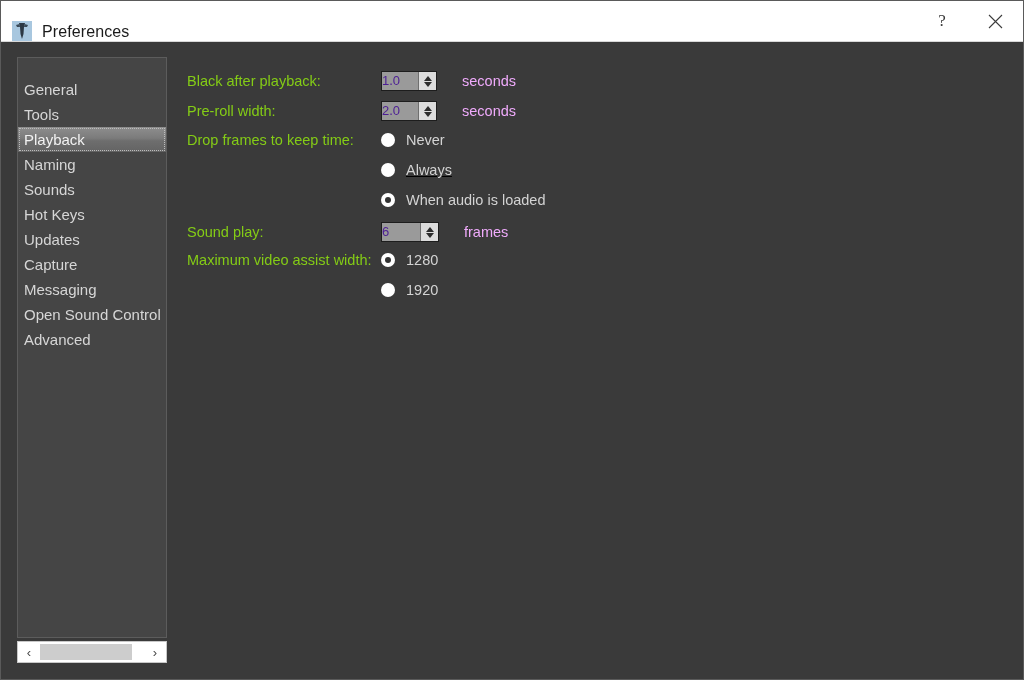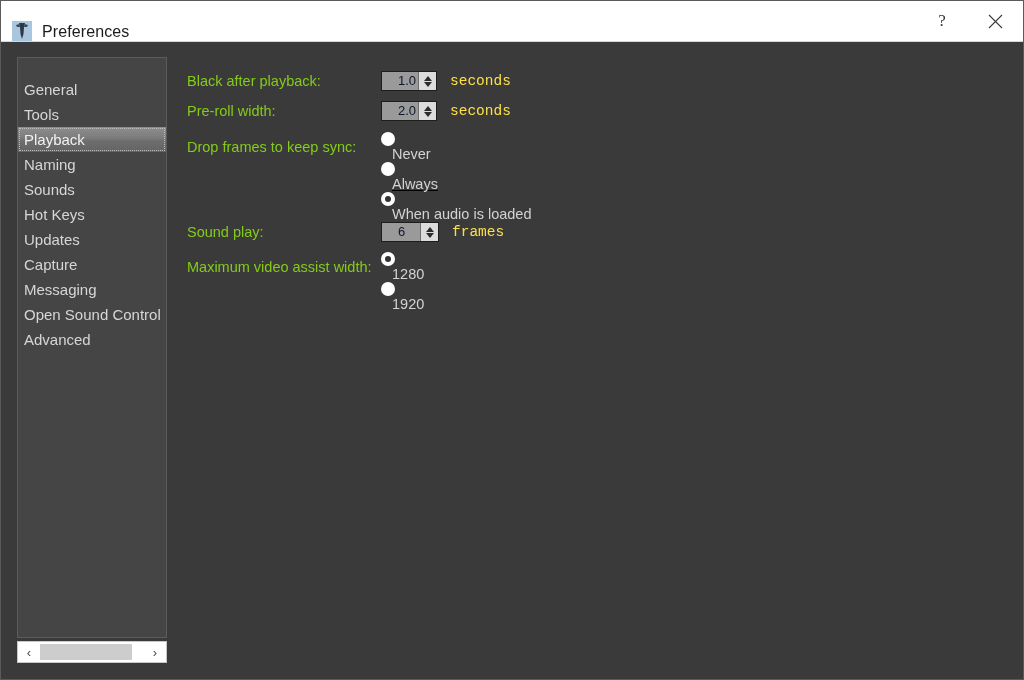--- a/index.html
+++ b/index.html
@@ -160,42 +160,41 @@
     white-space: nowrap;
   }
   .flabel {
     width: 194px;
     text-align: left;
     font-size: 14.5px;
     color: #84cc16;
   }
   .unit {
     font-size: 14.5px;
-    color: #fde047;
-    margin-left: 13px;
-    font-family: Liberation Mono, monospace;
+    color: #f0abfc;
+    margin-left: 25px;
   }
 
   
   .spin {
     width: 56px;
     height: 20px;
     background: #9a9a9a;
     border: 1px solid #1d1d1d;
     box-sizing: border-box;
     display: flex;
     align-items: stretch;
     position: relative;
   }
   .spin.wide { width: 58px; }
   .spin-value {
     flex: 1 1 auto;
-    padding-left: 16px;
+    padding-left: 0;
     font-size: 13px;
-    color: #0f172a;
+    color: #4c1d95;
     line-height: 18px;
     background: transparent;
     overflow: hidden;
   }
   .spin-btns {
     width: 17px;
     flex: none;
     background: #dcdcdc;
     border-left: 1px solid #6f6f6f;
     display: flex;
@@ -213,21 +212,21 @@
   .tri-down {
     width: 0; height: 0;
     border-left: 4px solid transparent;
     border-right: 4px solid transparent;
     border-top: 5px solid #2c2c2c;
   }
 
   
   .radio-line {
     display: flex;
-    flex-direction: column;
+    align-items: center;
   }
   .radio {
     width: 14px;
     height: 14px;
     border-radius: 50%;
     background: #ffffff;
     flex: none;
     display: flex;
     align-items: center;
     justify-content: center;
@@ -312,21 +311,21 @@
           <div class="spin-value">2.0</div>
           <div class="spin-btns">
             <div class="tri-up"></div>
             <div class="tri-down"></div>
           </div>
         </div>
         <div class="unit">seconds</div>
       </div>
 
       <div class="row" style="top:90px; left:0;">
-        <div class="flabel">Drop frames to keep sync:</div>
+        <div class="flabel">Drop frames to keep time:</div>
         <div class="radio-line">
           <div class="radio"></div>
           <div class="radio-label">Never</div>
         </div>
       </div>
 
       <div class="row" style="top:120px; left:194px;text-decoration:underline;">
         <div class="radio-line">
           <div class="radio"></div>
           <div class="radio-label">Always</div>

